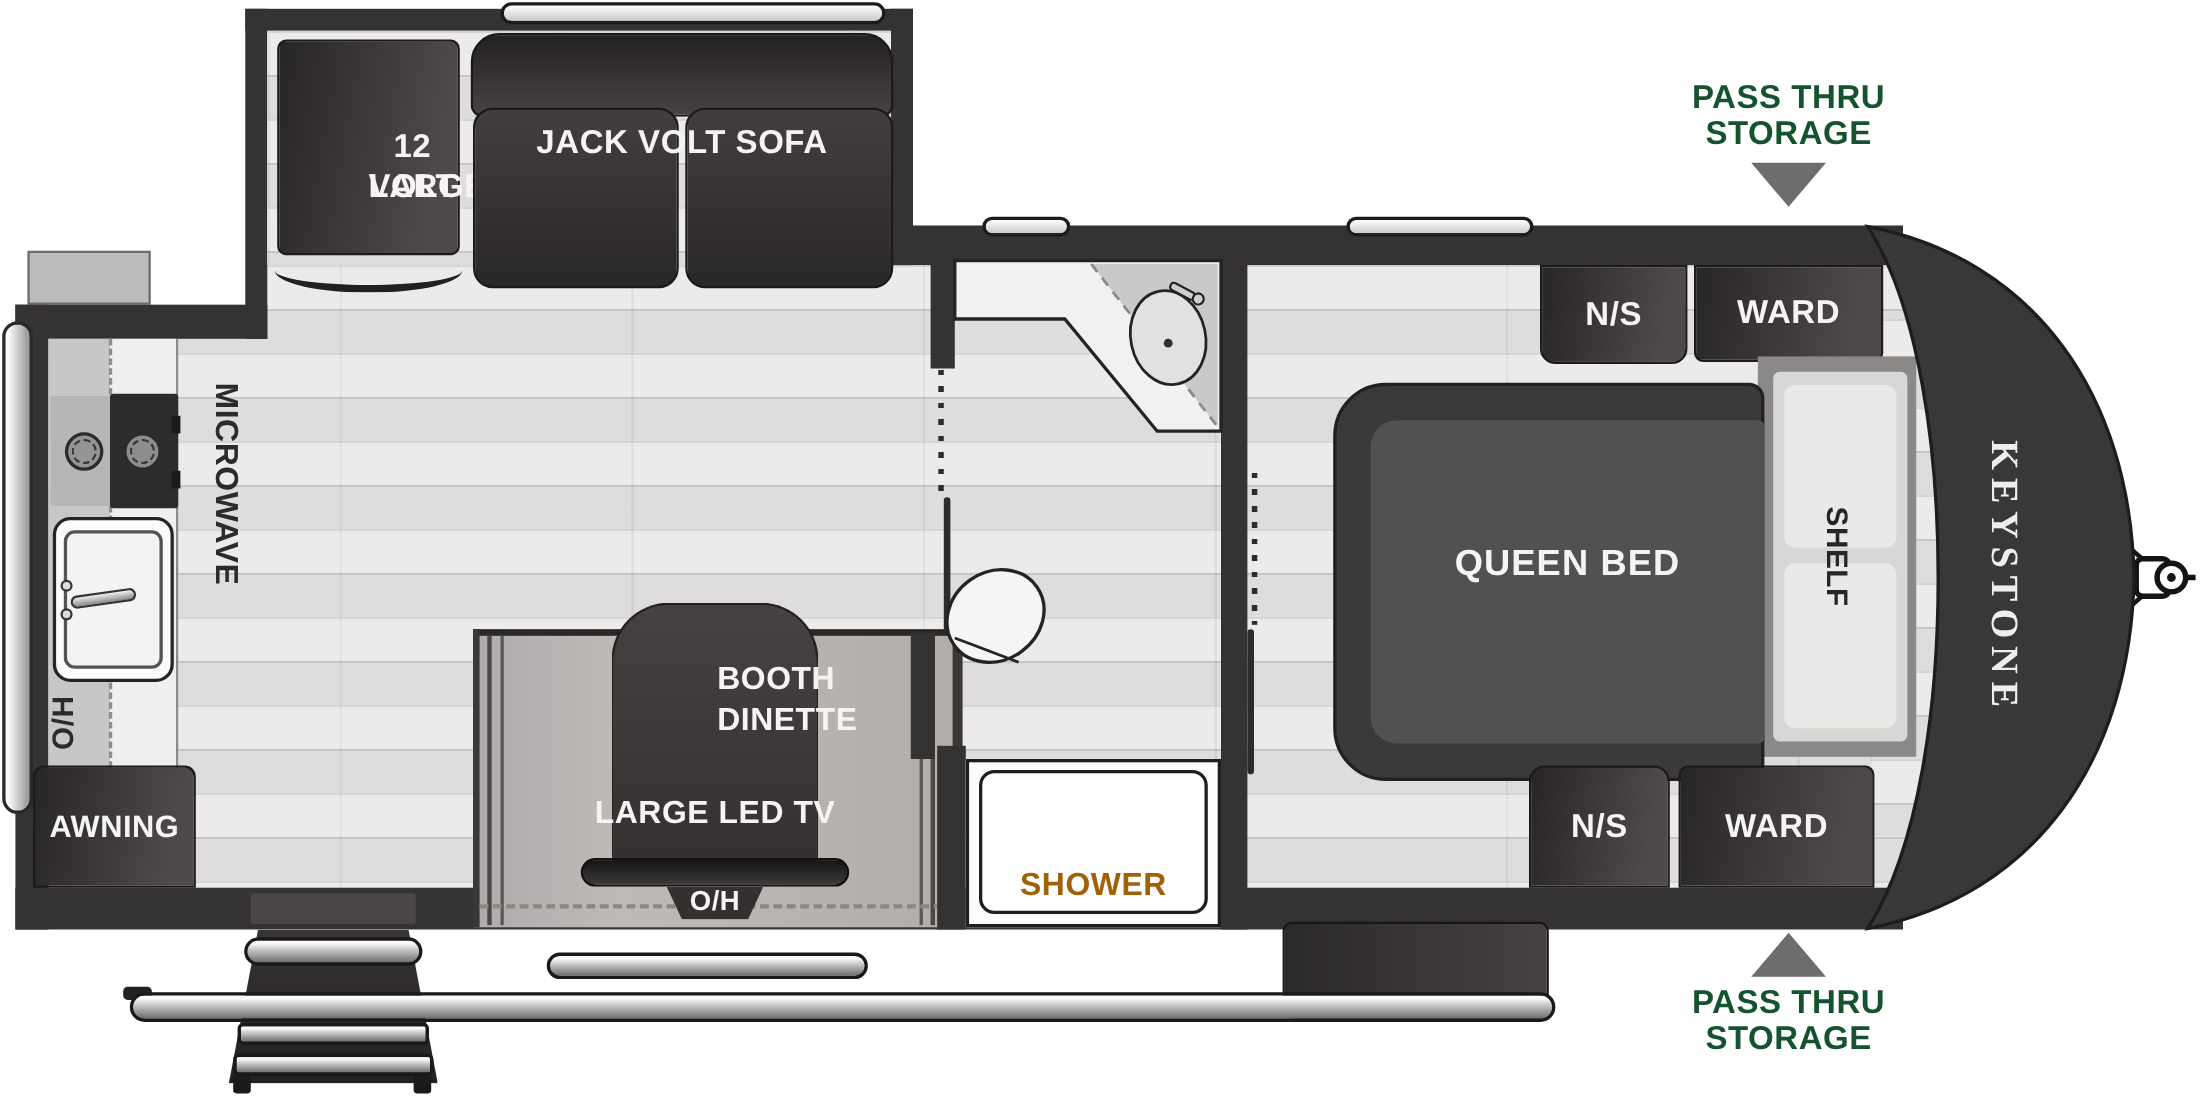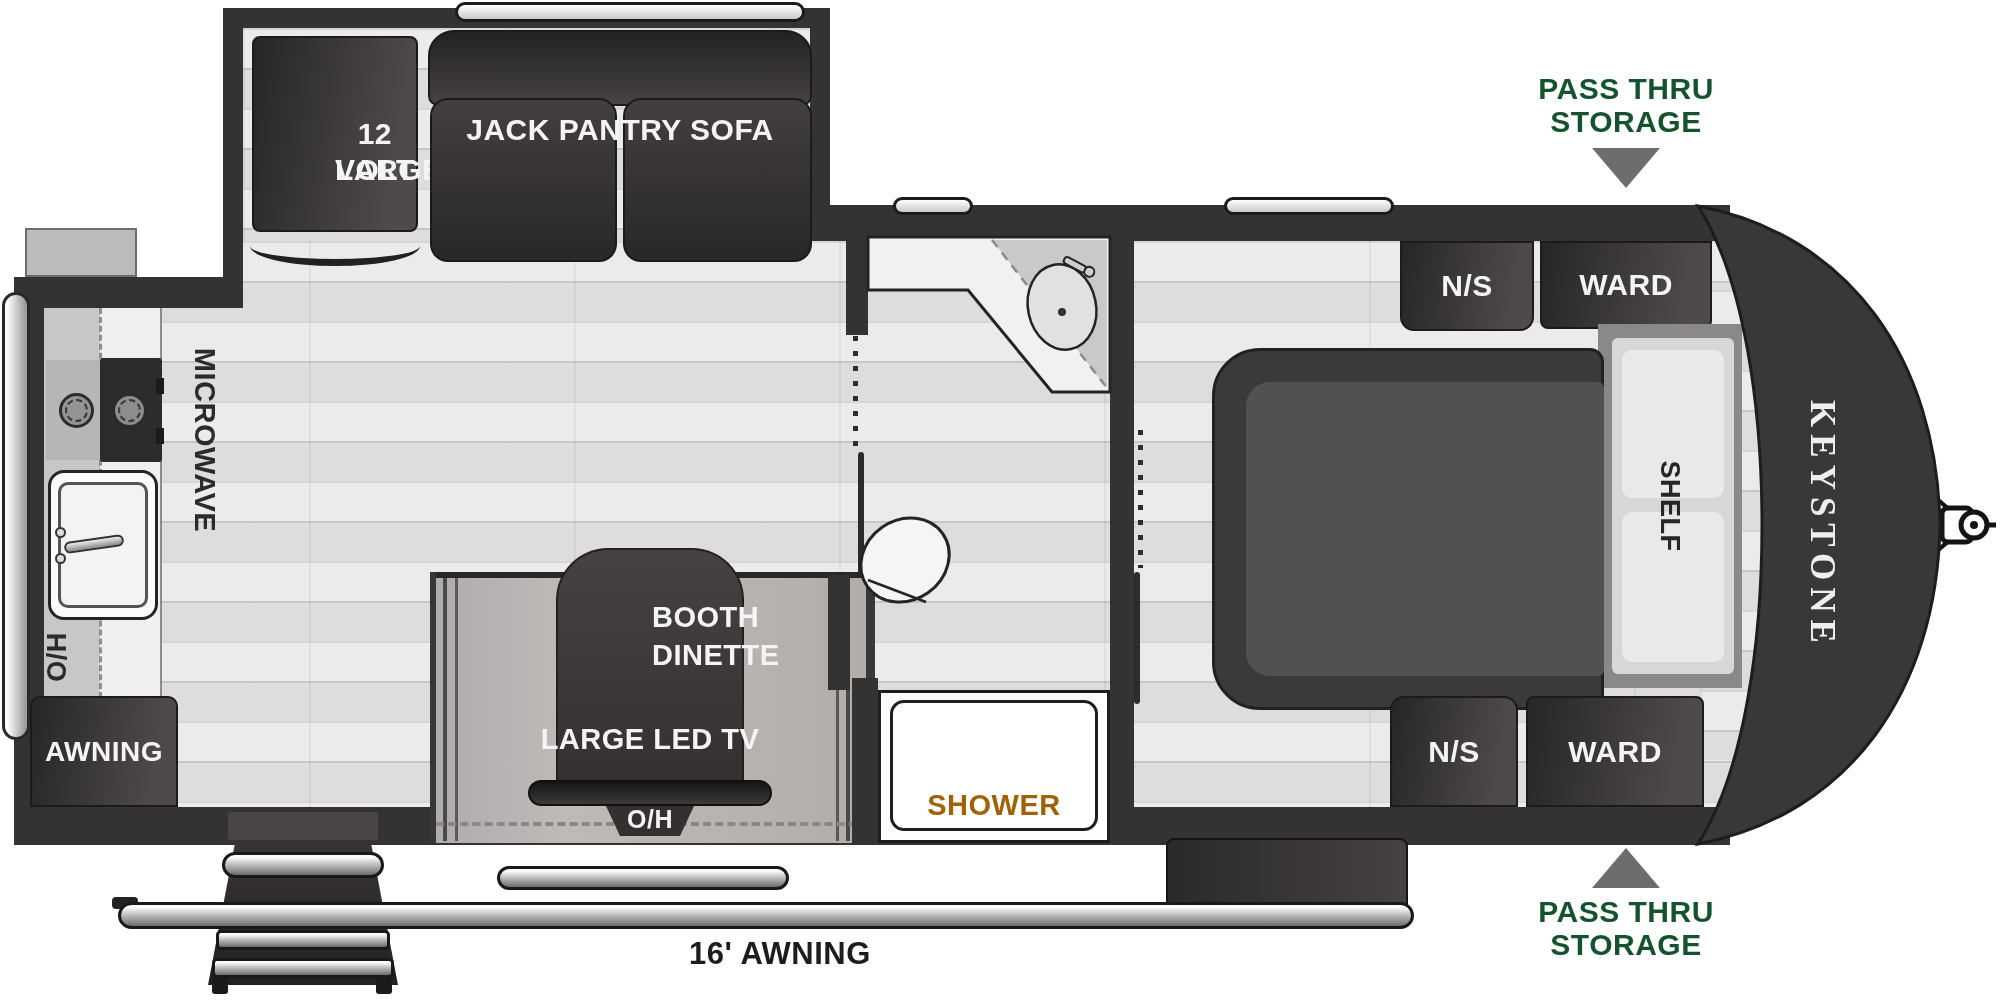--- a/index.html
+++ b/index.html
@@ -202,21 +202,21 @@
   <div id="refer-label" class="lbl">
       <span>
         <span>12 VOLT</span>
         <br>
         <span>LARGE</span>
       </span>
     </div>
   <div id="sofa-back"></div>
   <div id="sofa-cushion-l"></div>
   <div id="sofa-cushion-r"></div>
-  <div id="sofa-label" class="lbl">JACK PANTRY SOFA</div>
+  <div id="sofa-label" class="lbl">JACK VOLT SOFA</div>
 
   <div id="counter"></div>
   <div id="counter-dash"></div>
   <div id="cook-mat"></div>
   <div id="cooktop"></div>
   <div id="knob1"></div>
   <div id="knob2"></div>
   <div id="burner-l" class="burner"></div>
   <div id="burner-r" class="burner"></div>
   <div id="sink"></div>
@@ -279,20 +279,21 @@
   <div id="ns-top" class="darkbox"></div>
   <div id="ns-top-label" class="lbl">N/S</div>
   <div id="ward-top" class="darkbox"></div>
   <div id="ward-top-label" class="lbl">WARD</div>
   <div id="shelf-base"></div>
   <div id="shelf-panel"></div>
   <div id="shelf-1"></div>
   <div id="shelf-2"></div>
   <div id="bed-outer"></div>
   <div id="bed-inner"></div>
+  <div id="bed-label" class="lbl">QUEEN BED</div>
   <div id="shelf-label" class="dlbl rot90">SHELF</div>
   <div id="ns-bottom" class="darkbox"></div>
   <div id="ns-bottom-label" class="lbl">N/S</div>
   <div id="ward-bottom" class="darkbox"></div>
   <div id="ward-bottom-label" class="lbl">WARD</div>
 
   <div id="win-1" class="window"></div>
   <div id="win-2" class="window"></div>
 
   <svg id="hitch-svg" style="left:0;top:0;width:2000px;height:1000px;">
@@ -316,21 +317,20 @@
   <div id="compartment"></div>
   <div id="steps-body"></div>
   <div id="tread-2" class="bar"></div>
   <div id="tread-3" class="bar"></div>
   <div id="rail-short" class="bar"></div>
   <div id="awning-nub"></div>
   <div id="awning-bar" class="bar"></div>
   <div id="tread-1" class="bar"></div>
   <div id="foot-l"></div>
   <div id="foot-r"></div>
-  <div id="awning-label" class="dlbl">16' AWNING</div>
 
   <div id="pass-top-1" class="dlbl pass-lbl">PASS THRU</div>
   <div id="pass-top-2" class="dlbl pass-lbl">STORAGE</div>
   <div id="arrow-down"></div>
   <div id="arrow-up"></div>
   <div id="pass-bot-1" class="dlbl pass-lbl">PASS THRU</div>
   <div id="pass-bot-2" class="dlbl pass-lbl">STORAGE</div>
 
 </div>
 

